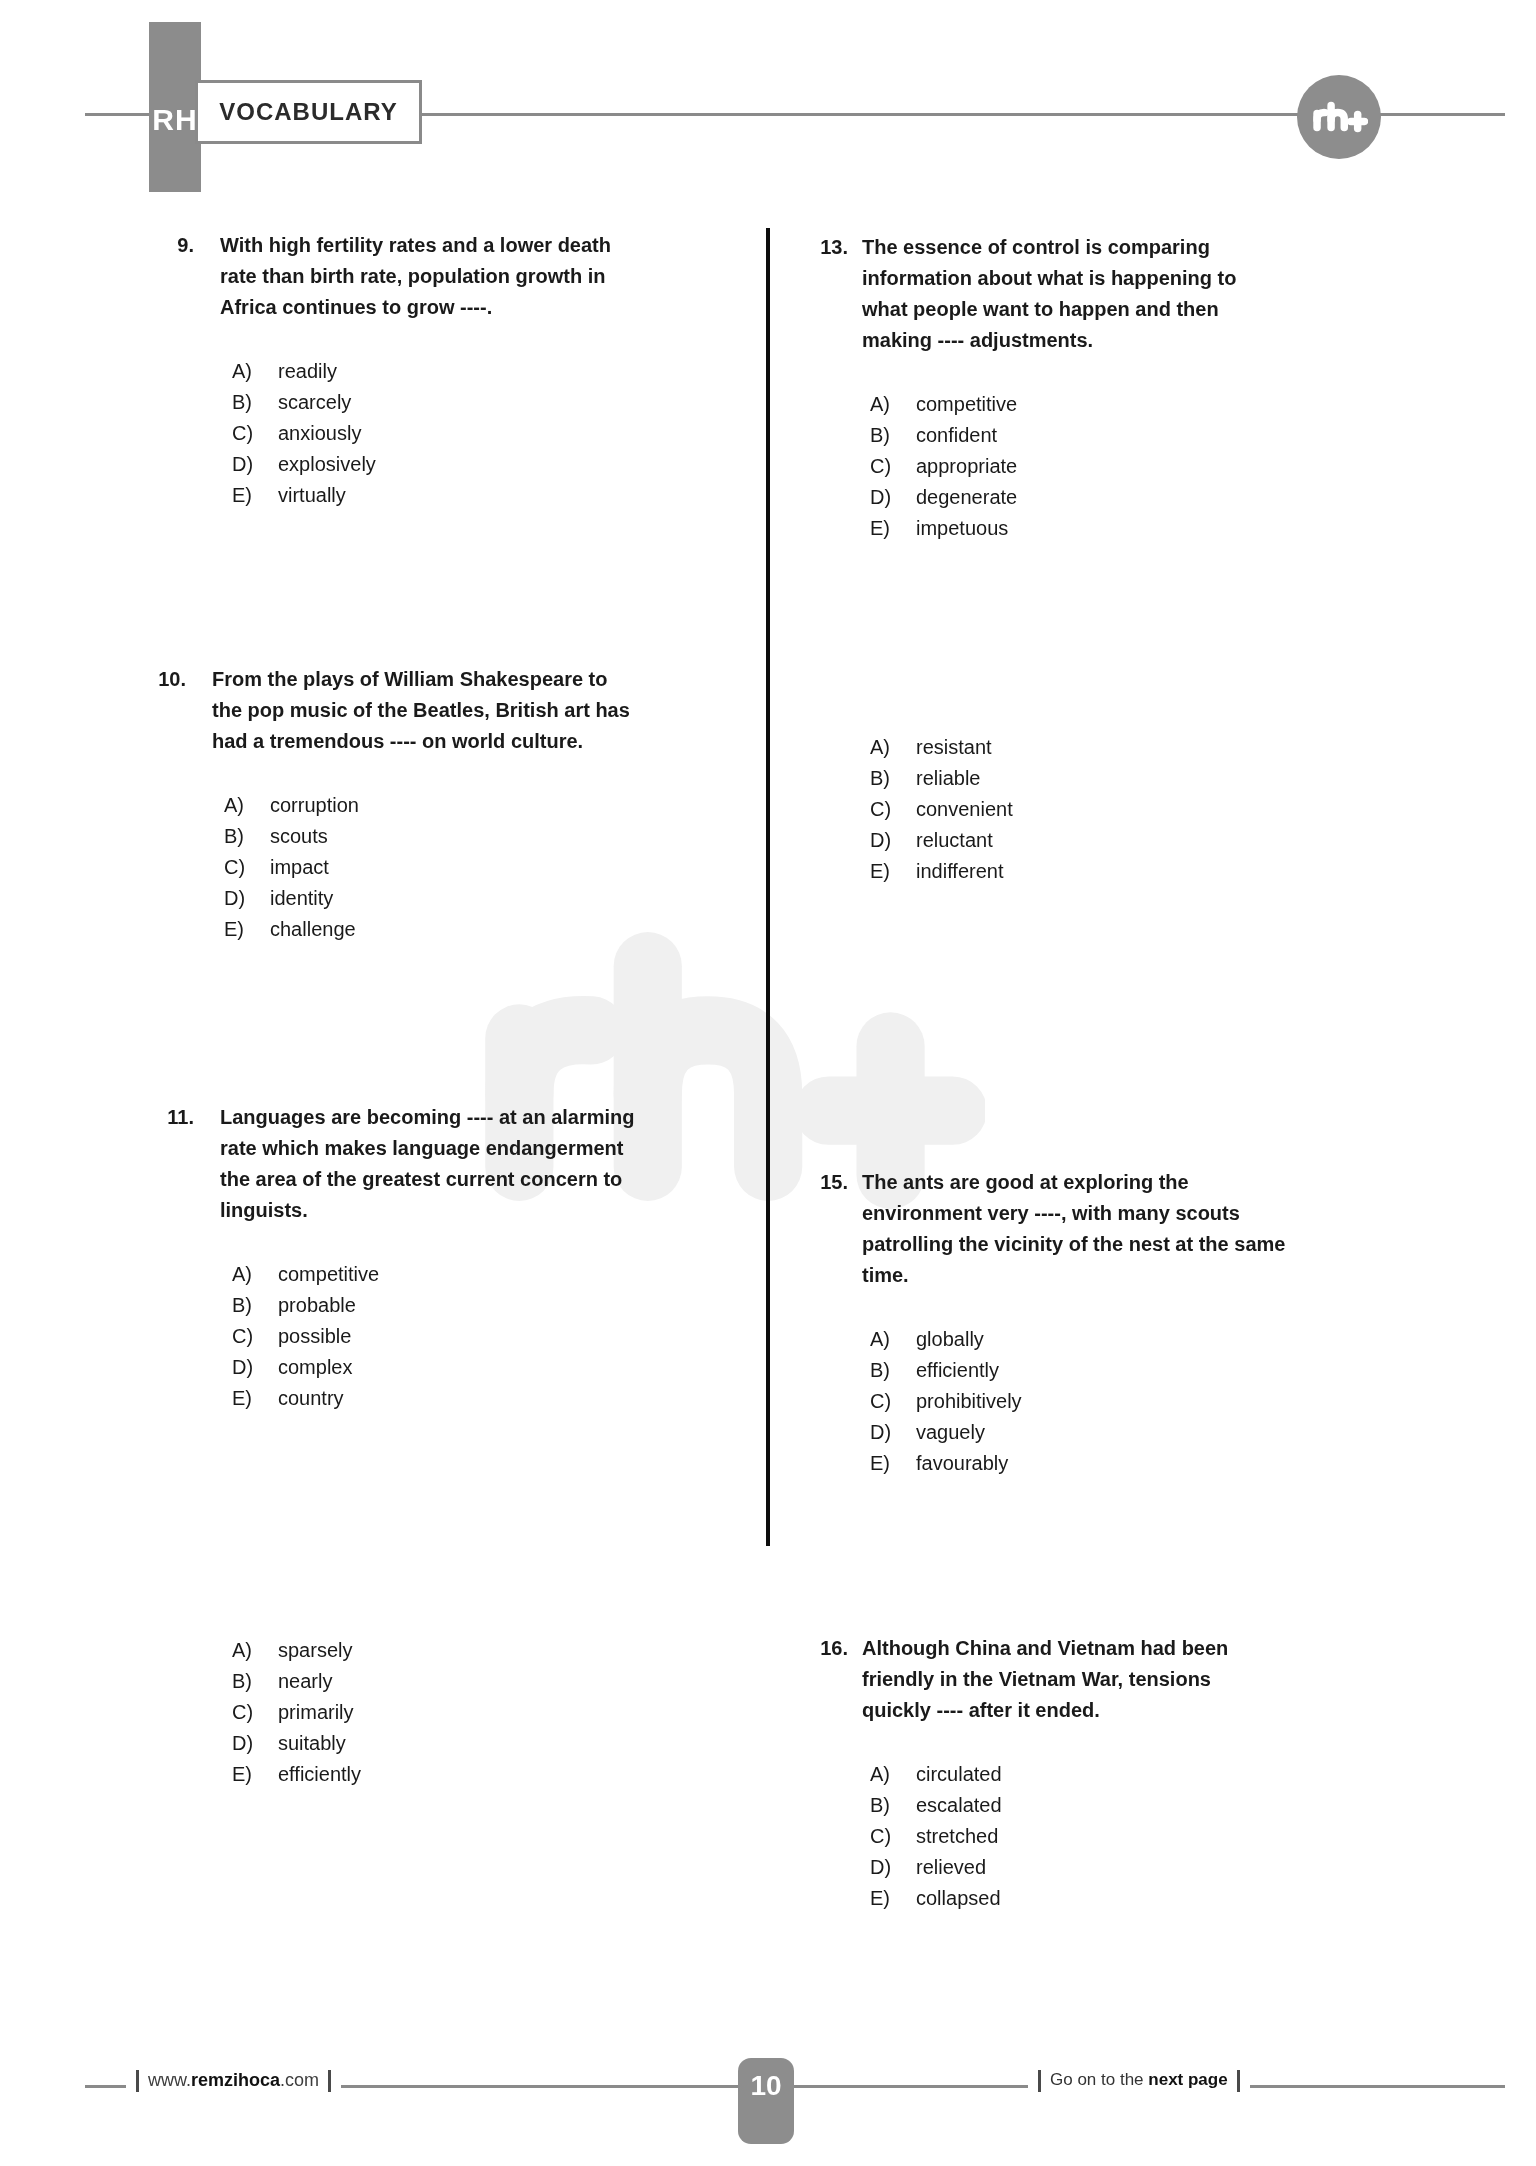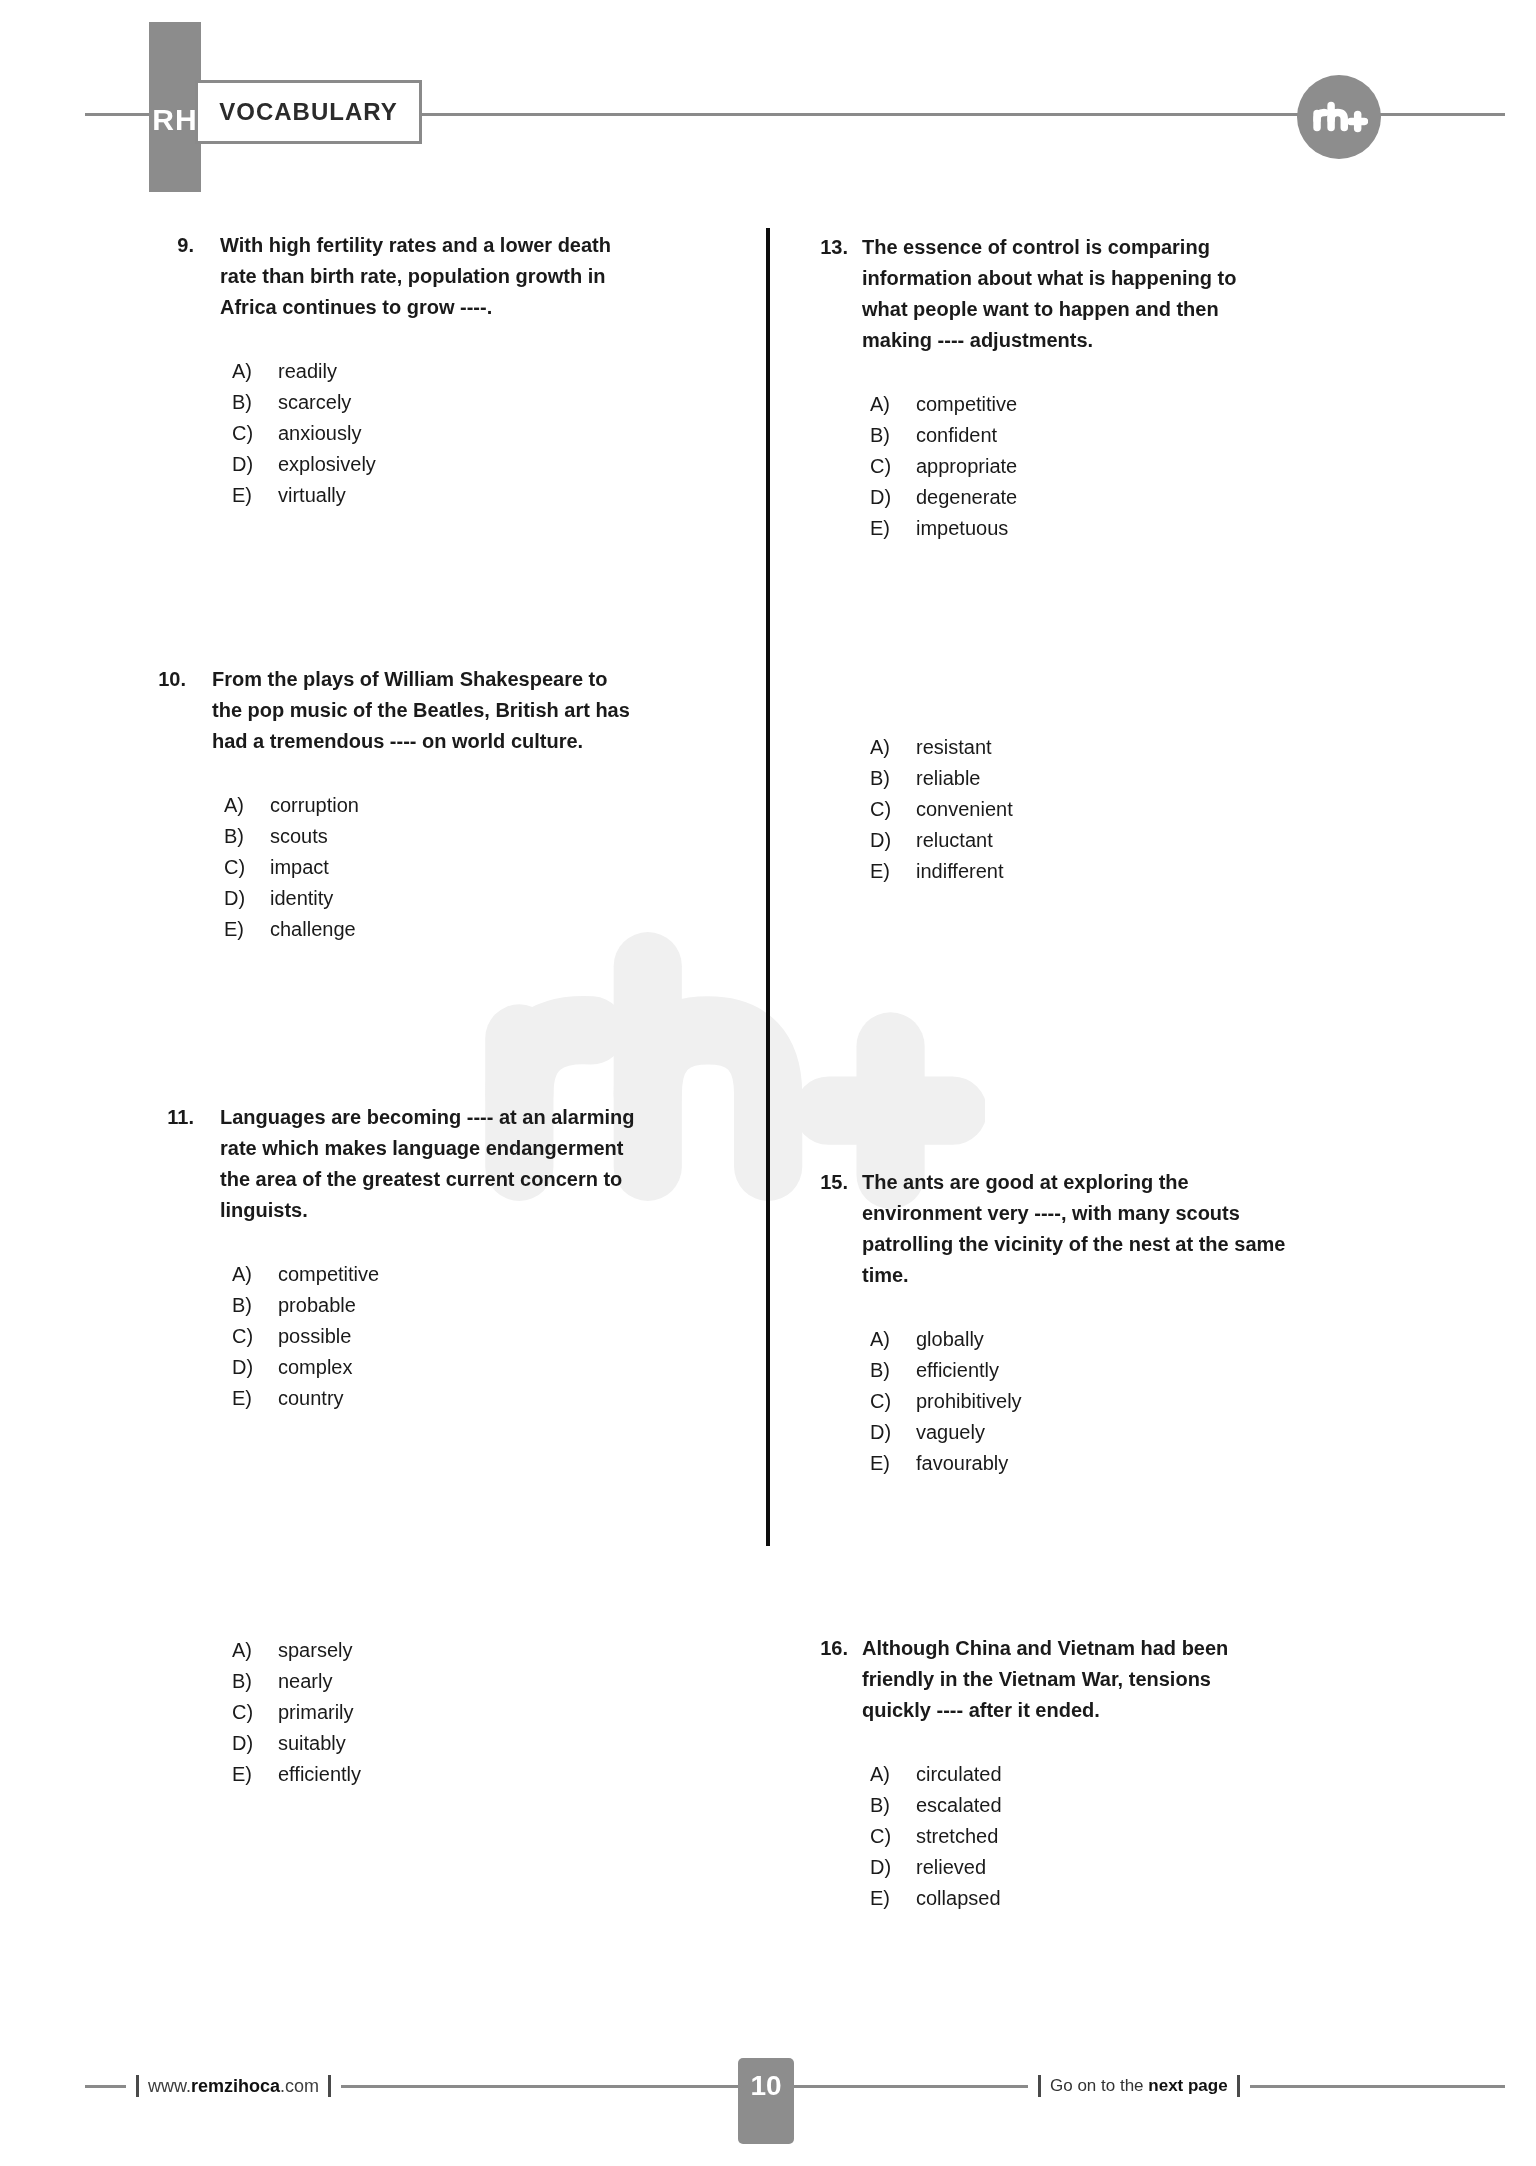--- a/index.html
+++ b/index.html
@@ -43,29 +43,29 @@
   .qr .stem{width:520px;}
   .options{margin-top:33px;}
   .ql .options{margin-left:69px;}
   .qr .options{margin-left:60px;}
   .opt{display:flex;font-size:20px;line-height:31px;}
   .opt .letter{width:46px;flex:none;}
 
   
   .footer-label{
     position:absolute;top:2070px;height:32px;background:#ffffff;z-index:2;
-    display:flex;align-items:center;padding:0 10px;gap:9px;
+    display:flex;padding:0 10px;gap:9px;
   }
   .tick{width:3px;height:22px;background:#4a4a4a;}
   .site-text{font-size:18px;color:#3d3d3d;white-space:pre;}
   .site-text b{color:#111111;}
   .next-text{font-size:17px;color:#333333;white-space:pre;}
   .next-text b{color:#111111;}
   .page-box{
-    position:absolute;left:738px;top:2058px;width:56px;height:86px;border-radius:5px;
+    position:absolute;left:738px;top:2058px;width:56px;height:86px;border-radius:13px;
     background:#8d8d8d;z-index:2;display:flex;justify-content:center;align-items:flex-start;
     padding-top:12px;box-sizing:border-box;
   }
   .page-box span{color:#ffffff;font-weight:bold;font-size:28px;}
   .rh-svg{display:block;}
 </style>
 </head>
 <body>
 
 <div class="watermark">

